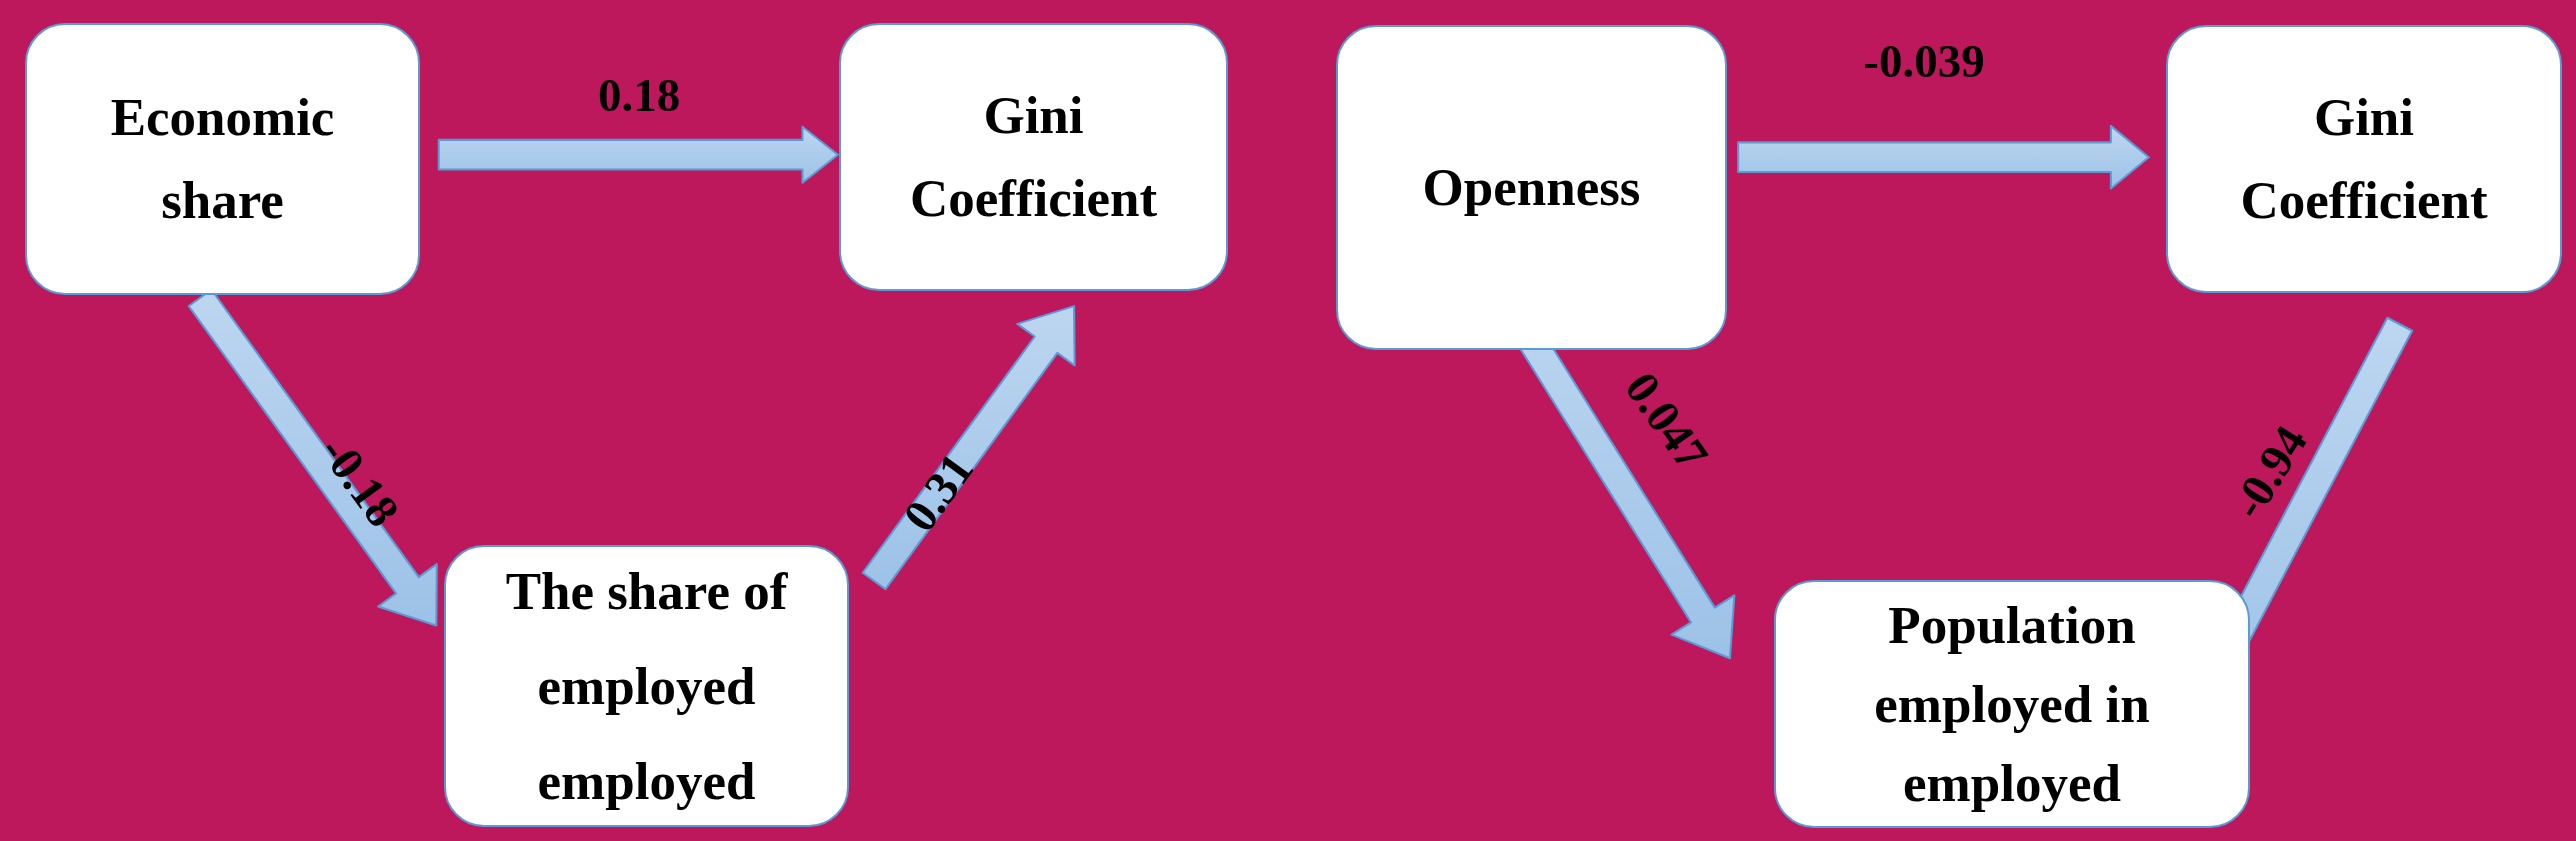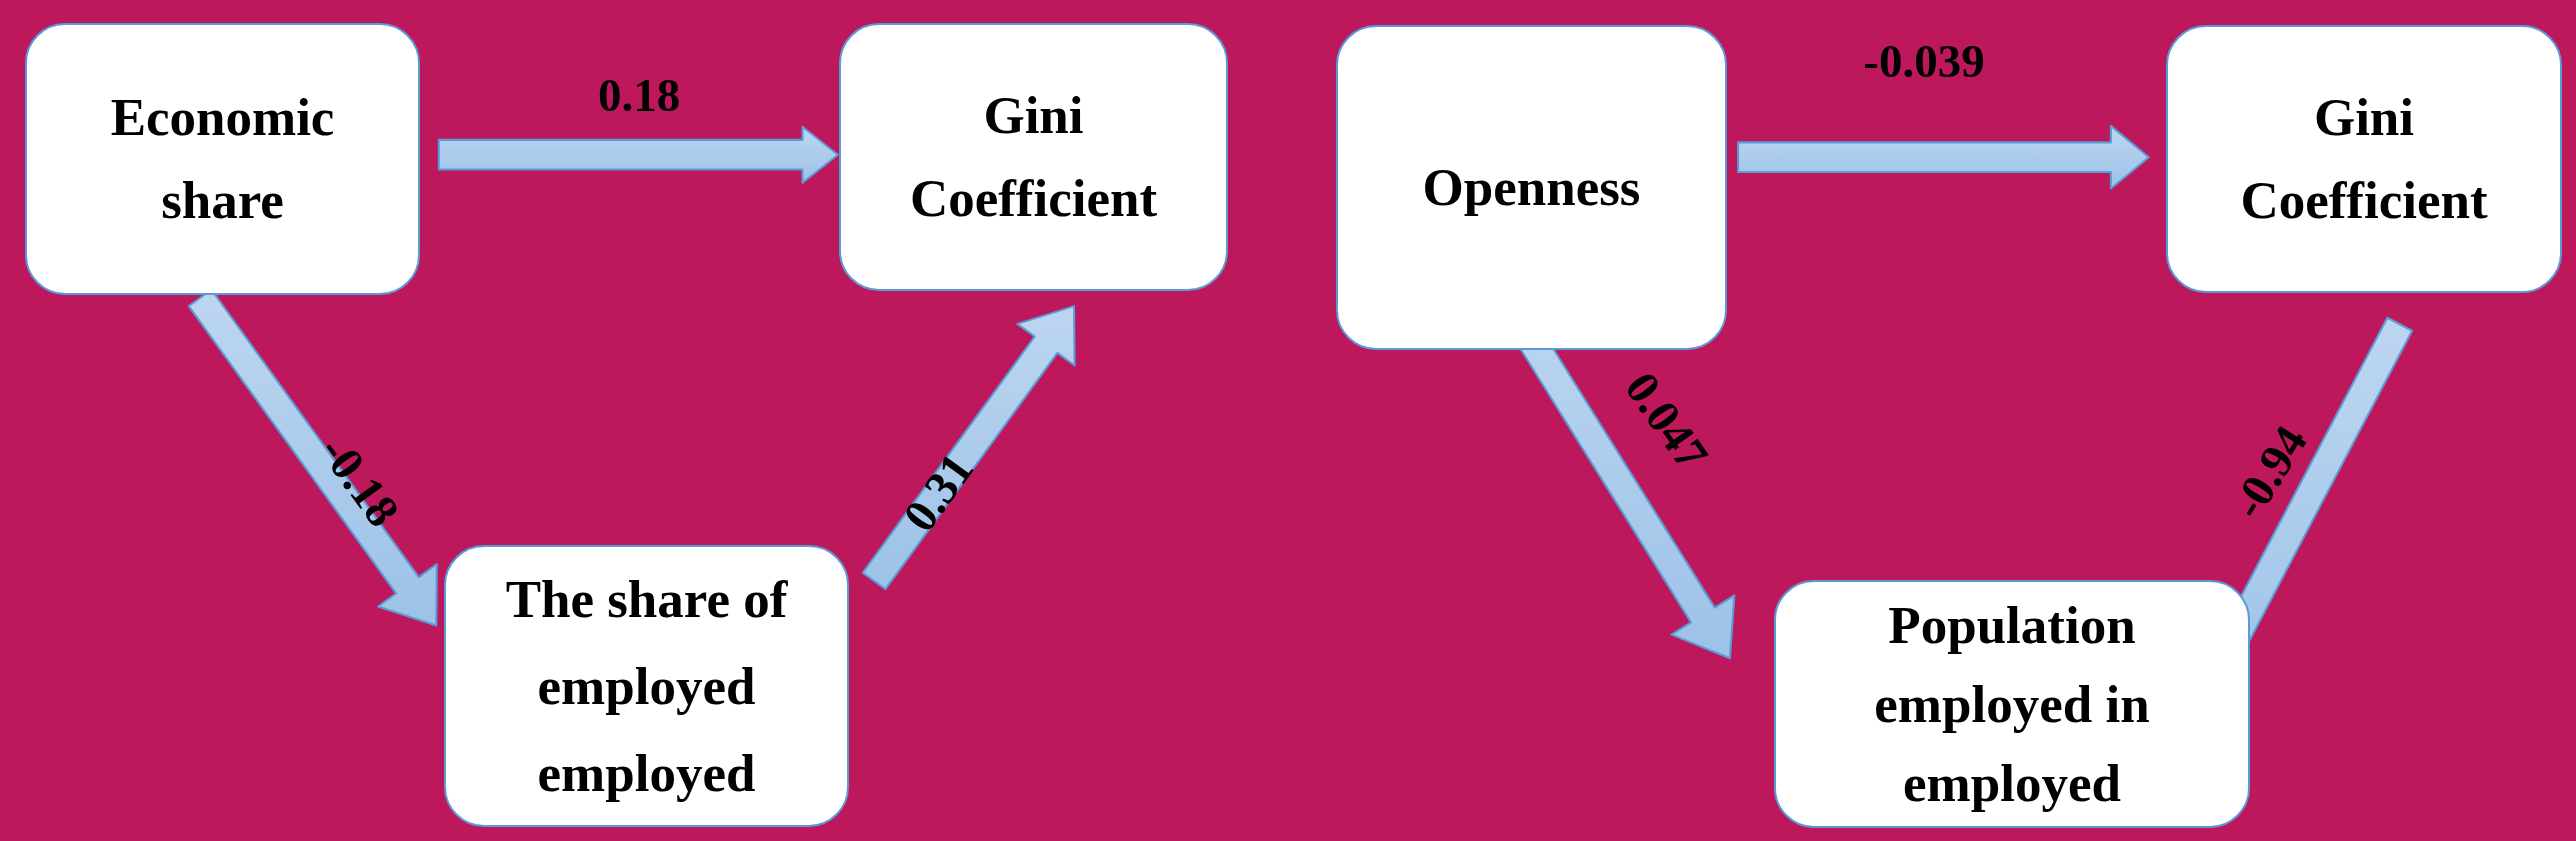--- a/index.html
+++ b/index.html
@@ -64,21 +64,21 @@
   <div class="node lh-2" style="left:25px; top:23px; width:395px; height:272px;">
     <span>Economic</span>
     <span>share</span>
   </div>
 
   <div class="node lh-2" style="left:839px; top:23px; width:389px; height:268px;">
     <span>Gini</span>
     <span>Coefficient</span>
   </div>
 
-  <div class="node lh-3tall" style="left:444px; top:545px; width:405px; height:282px;">
+  <div class="node lh-3tall" style="left:444px; top:545px; width:405px; height:282px;gap:8px;">
     <span>The share of</span>
     <span>employed</span>
     <span>employed</span>
   </div>
 
   <div class="node lh-2" style="left:1336px; top:25px; width:391px; height:325px;">
     <span>Openness</span>
   </div>
 
   <div class="node lh-2" style="left:2166px; top:25px; width:396px; height:268px;">

